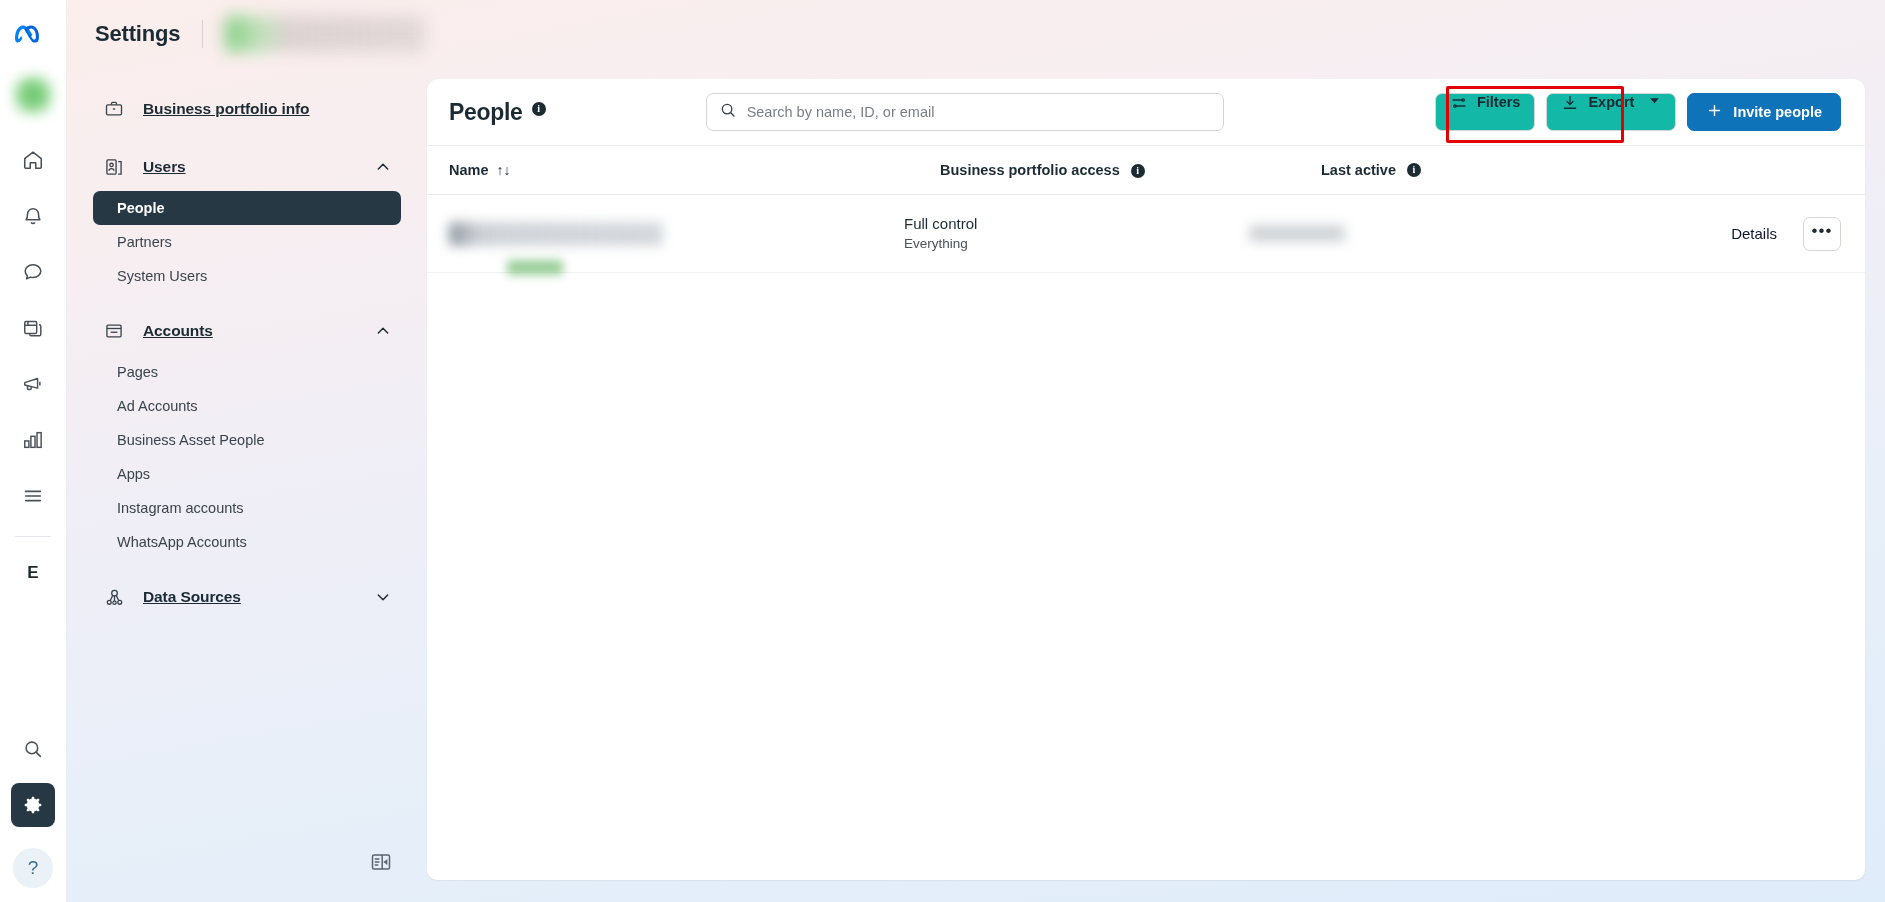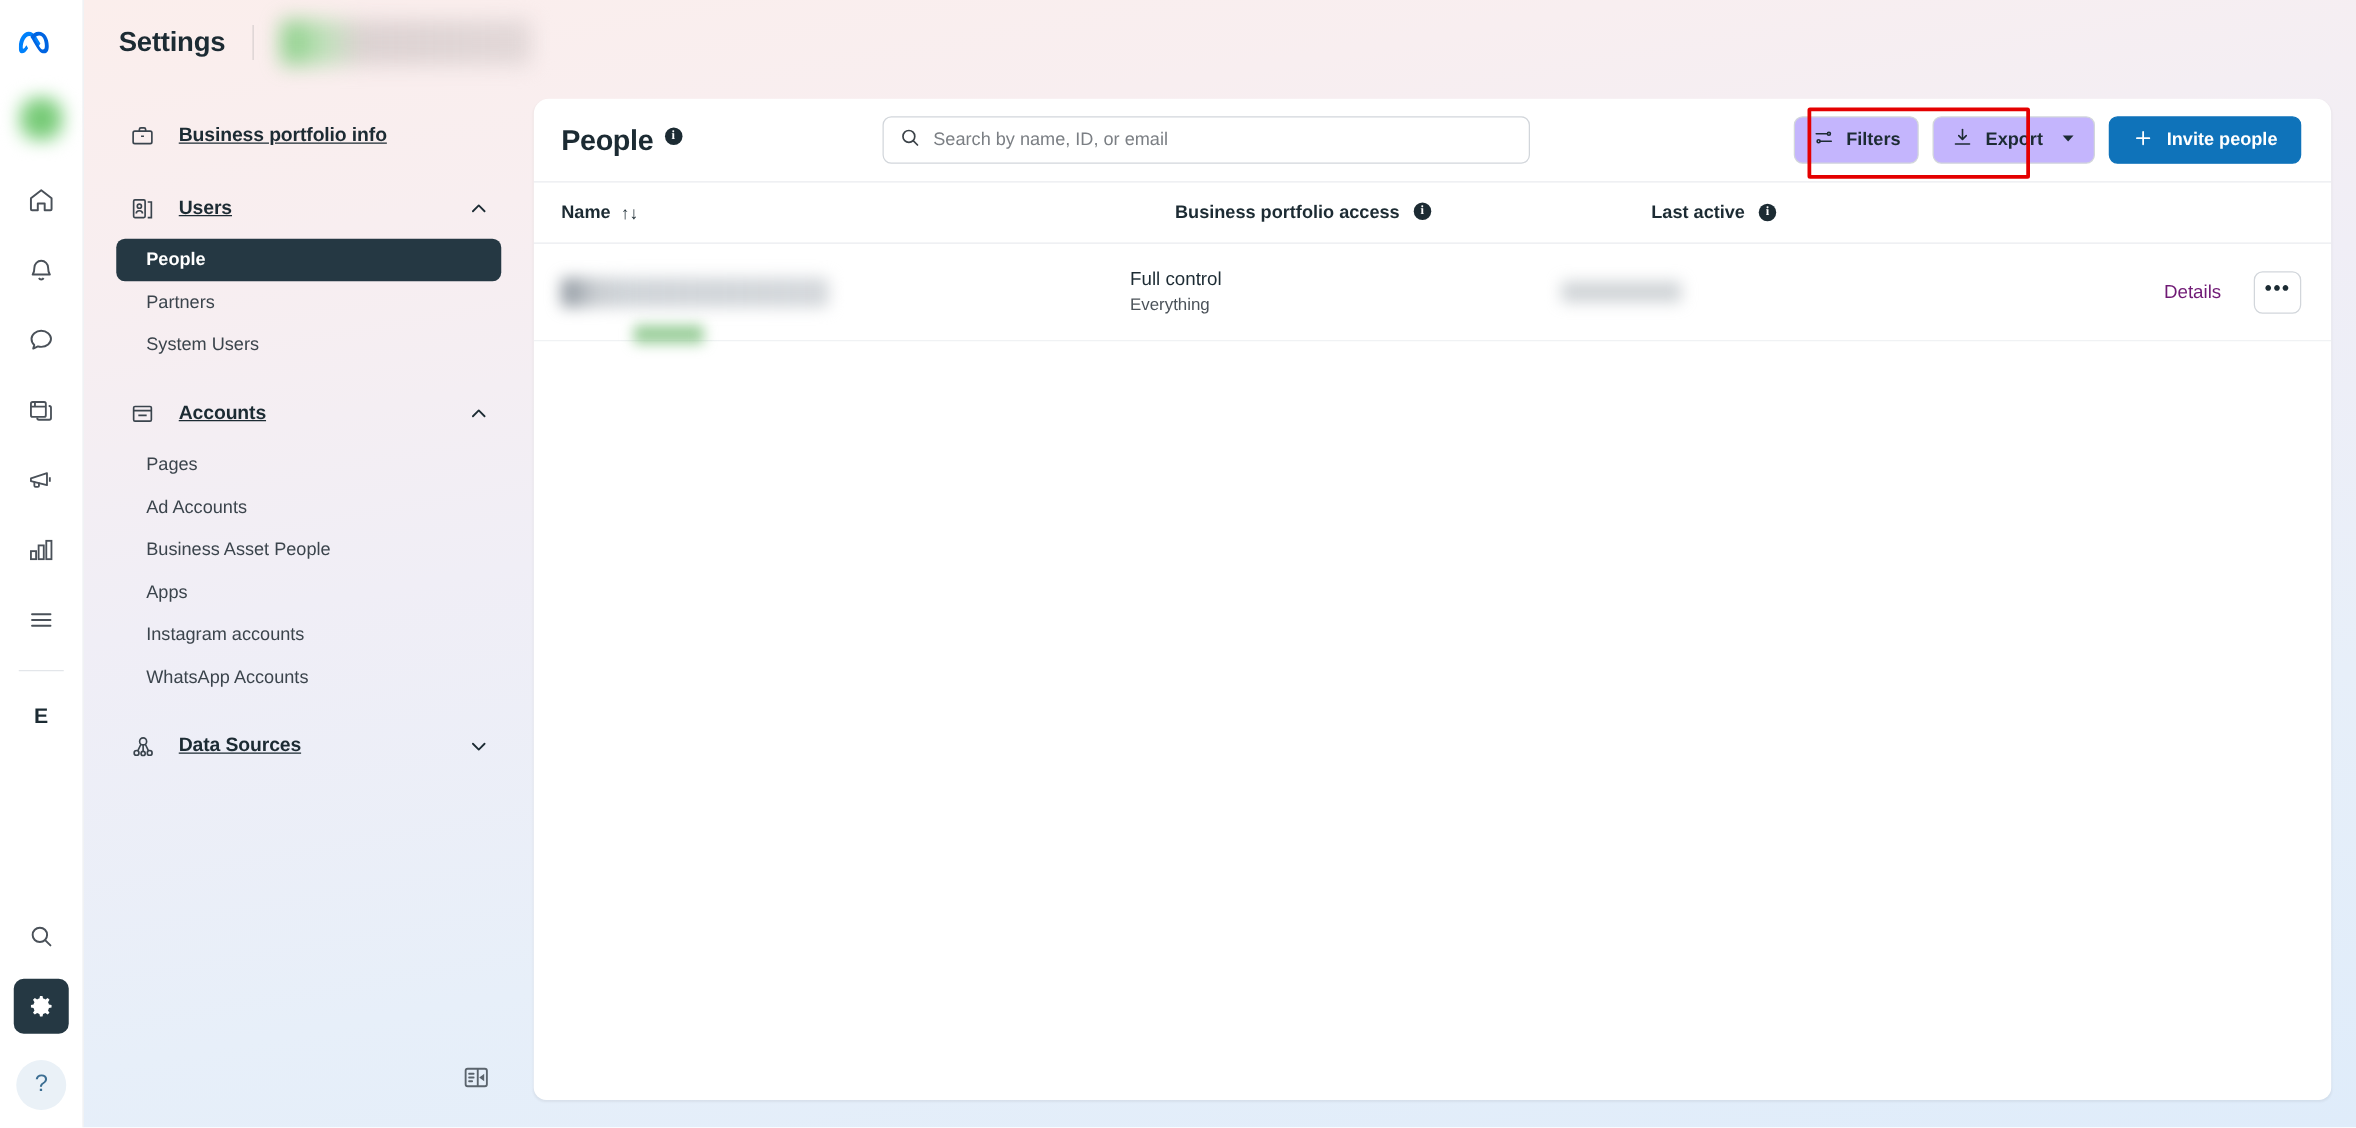--- a/index.html
+++ b/index.html
@@ -111,22 +111,22 @@
     display: flex; align-items: center; padding: 12px 12px; gap: 10px;
     background: #ffffff; cursor: text;
   }
   .search-box input {
     border: none; outline: none; font-size: 14.5px; color: #65686c;
     width: 100%; font-family: "Liberation Sans", sans-serif; background: transparent;
   }
   .search-box input::placeholder { color: #7b7f84; }
   .top-actions { margin-left: auto; display: flex; align-items: center; gap: 11px; }
   .btn {
-    height: 38px; border: 1px solid #d2d6db; border-radius: 7px; background: #c4b5fd;
-    display: flex; align-items: center; gap: 9px; padding: 0 14px;
+    height: 38px; border: 1px solid #d2d6db; border-radius: 7px; background: #14b8a6;
+    display: flex; align-items: flex-start; gap: 9px; padding: 0 14px;
     font-size: 14.5px; font-weight: 700; color: #1c2b33; cursor: pointer;
     font-family: "Liberation Sans", sans-serif;
   }
   .btn .caret { margin-left: 5px; }
   .btn-primary {
     background: #0f73ba; border: 1px solid #0f73ba; color: #ffffff;
     height: 38px; border-radius: 7px; padding: 0 18px;
     display: flex; align-items: center; gap: 10px;
     font-size: 14.5px; font-weight: 700; cursor: pointer;
     font-family: "Liberation Sans", sans-serif;
@@ -136,21 +136,21 @@
     pointer-events: none; z-index: 9;
   }
 
   
   .table-head {
     height: 49px; display: flex; align-items: center;
     border-bottom: 1px solid #eaecef; padding: 0 24px 0 22px;
     font-size: 14.5px; font-weight: 700; color: #1c2b33; gap: 36px;
   }
   .col-name { width: 455px; display: flex; align-items: center; gap: 8px; }
-  .col-access { width: 345px; display: flex; align-items: flex-start; }
+  .col-access { width: 345px; display: flex; align-items: flex-end; }
   .col-active { width: 300px; display: flex; align-items: center; }
   .col-end { flex: 1 1 auto; }
   .sort-arrows { color: #1c2b33; font-size: 14px; cursor: pointer; }
   .row {
     display: flex; align-items: center; padding: 0 24px 0 22px;
     height: 78px; border-bottom: 1px solid #f0f2f4;
   }
   .name-cell { width: 455px; display: flex; align-items: center; position: relative; }
   .redacted-row {
     width: 214px; height: 24px; border-radius: 4px;
@@ -163,21 +163,21 @@
     background: rgba(120,190,120,0.75); filter: blur(5px);
   }
   .access-cell { width: 345px; font-size: 15px; color: #1c2b33; line-height: 1.3; }
   .access-sub { font-size: 13.5px; color: #4b5259; margin-top: 2px; }
   .active-cell { width: 300px; position: relative; }
   .redacted-date {
     width: 96px; height: 17px; border-radius: 3px;
     background: rgba(170,176,182,0.55); filter: blur(6px);
   }
   .row-end { flex: 1 1 auto; display: flex; align-items: center; justify-content: flex-end; gap: 26px; }
-  .details-link { font-size: 15px; color: #701a75; cursor: pointer; }
+  .details-link { font-size: 15px; color: #0f172a; cursor: pointer; }
   .more-btn {
     width: 38px; height: 34px; border: 1px solid #d2d6db; border-radius: 7px;
     background: #ffffff; display: flex; align-items: center; justify-content: center;
     color: #1c2b33; font-size: 17px; letter-spacing: 1px; cursor: pointer; line-height: 0;
     padding-bottom: 6px;
   }
 </style>
 </head>
 <body>
 

